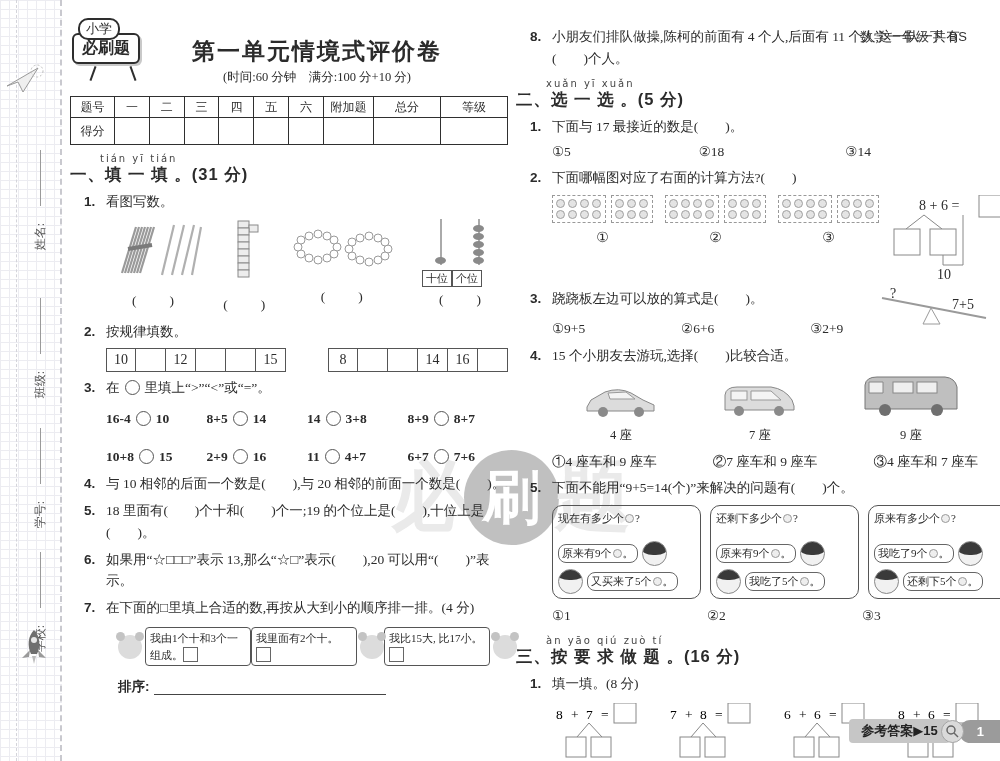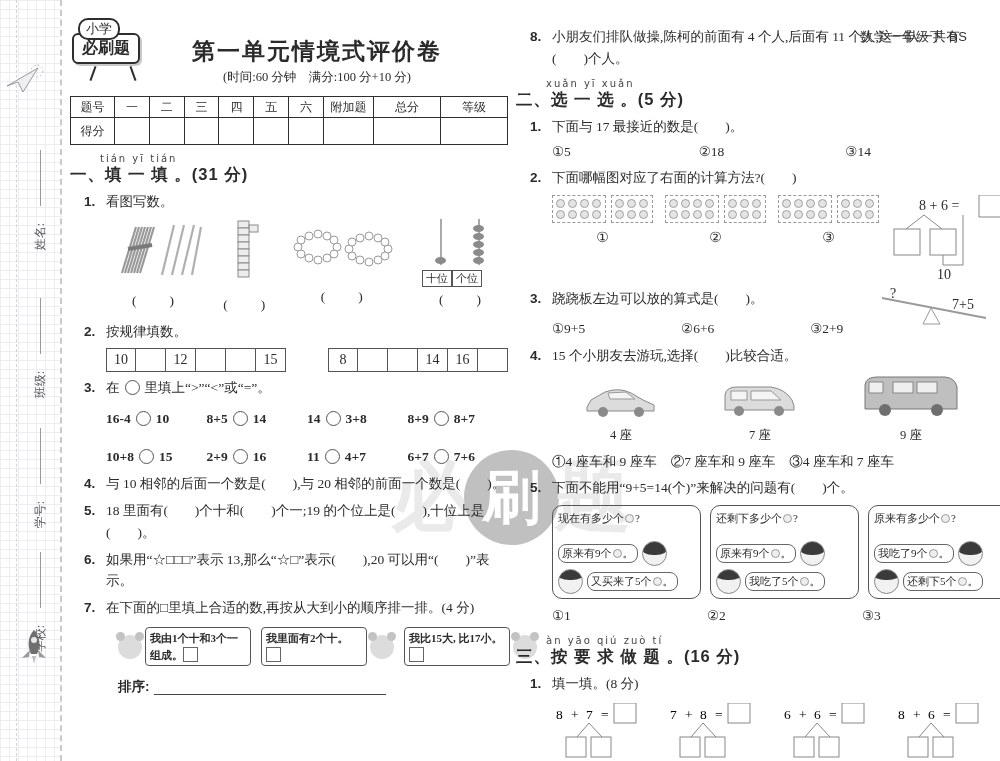--- a/index.html
+++ b/index.html
@@ -82,34 +82,34 @@
   .strip { display:flex; }
   .strip span { width:30px; height:24px; border:1px solid #555; border-left:none;
     text-align:center; font-size:14px; line-height:22px; background:#fff; }
   .strip span:first-child { border-left:1px solid #555; }
 
   
   .cmp-grid { display:grid; grid-template-columns:repeat(4,1fr); row-gap:16px; margin-top:9px;font-weight:bold; }
   .cmp { white-space:nowrap; font-size:13.5px; }
 
   
-  .bubrow { display:flex; align-items:flex-start; gap:10px; margin:8px 0 4px 12px;font-weight:bold; }
+  .bubrow { display:flex; align-items:flex-start; margin:8px 0 4px 12px; }
   .bgrp { display:flex; align-items:center; gap:3px; }
   .bub7 { border:1px solid #555; border-radius:4px; padding:2px 4px; font-size:11px;
     line-height:1.5; width:106px; background:#fff; }
   .animal { flex:none; width:24px; height:24px; background:#dcdcdc; border-radius:50%; position:relative; }
   .animal::before, .animal::after { content:""; position:absolute; width:9px; height:9px;
     background:#c3c3c3; border-radius:50%; top:-3px; }
   .animal::before { left:-2px; } .animal::after { right:-2px; }
   .sortrow { display:flex; margin:10px 0 0 12px; font-size:13.5px; font-weight:bold;
     font-family:"Liberation Sans","DejaVu Sans",sans-serif; }
   .sline { width:232px; border-bottom:1px solid #444; margin:0 0 3px 4px; }
 
   
-  .optrow { display:flex; margin-top:3px; font-size:13.5px; }
+  .optrow { display:flex; margin-top:3px; font-size:13.5px;justify-content:space-between; }
   .optrow span { flex:1; }
   .optrow.tight span { flex:none; margin-right:14px; }
 
   
   .dotsrow { display:flex; align-items:flex-start; margin-top:6px; }
   .dgroup { margin-right:12px; }
   .dboxes { display:flex; gap:5px; }
   .dbox { border:1px dashed #999; padding:3px; display:grid; gap:2px; }
   .dbox8 { grid-template-columns:repeat(4,10px); }
   .dbox6 { grid-template-columns:repeat(3,10px); }
@@ -692,14 +692,26 @@
             <line x1="35" y1="20" x2="23" y2="34"></line>
               <line x1="35" y1="20" x2="48" y2="34"></line>
             <rect x="12" y="34" width="20" height="20"></rect>
               <rect x="37" y="34" width="20" height="20"></rect>
           </svg>
         </div>
       </div>
     </div>
   </div>
 
+  <div class="footer-badge">
+    <div class="ref-pill">
+      <span>参考答案</span><span>▶</span><span>15</span>
+    </div>
+    <div class="mag">
+      <svg width="14" height="14">
+          <circle cx="6" cy="6" r="4" fill="none" stroke="#666" stroke-width="1.5"></circle>
+          <line x1="9" y1="9" x2="13" y2="13" stroke="#666" stroke-width="1.5"></line>
+        </svg>
+    </div>
+    <div class="page-tab">1</div>
+  </div>
 
 </div>
 
 </body></html>

